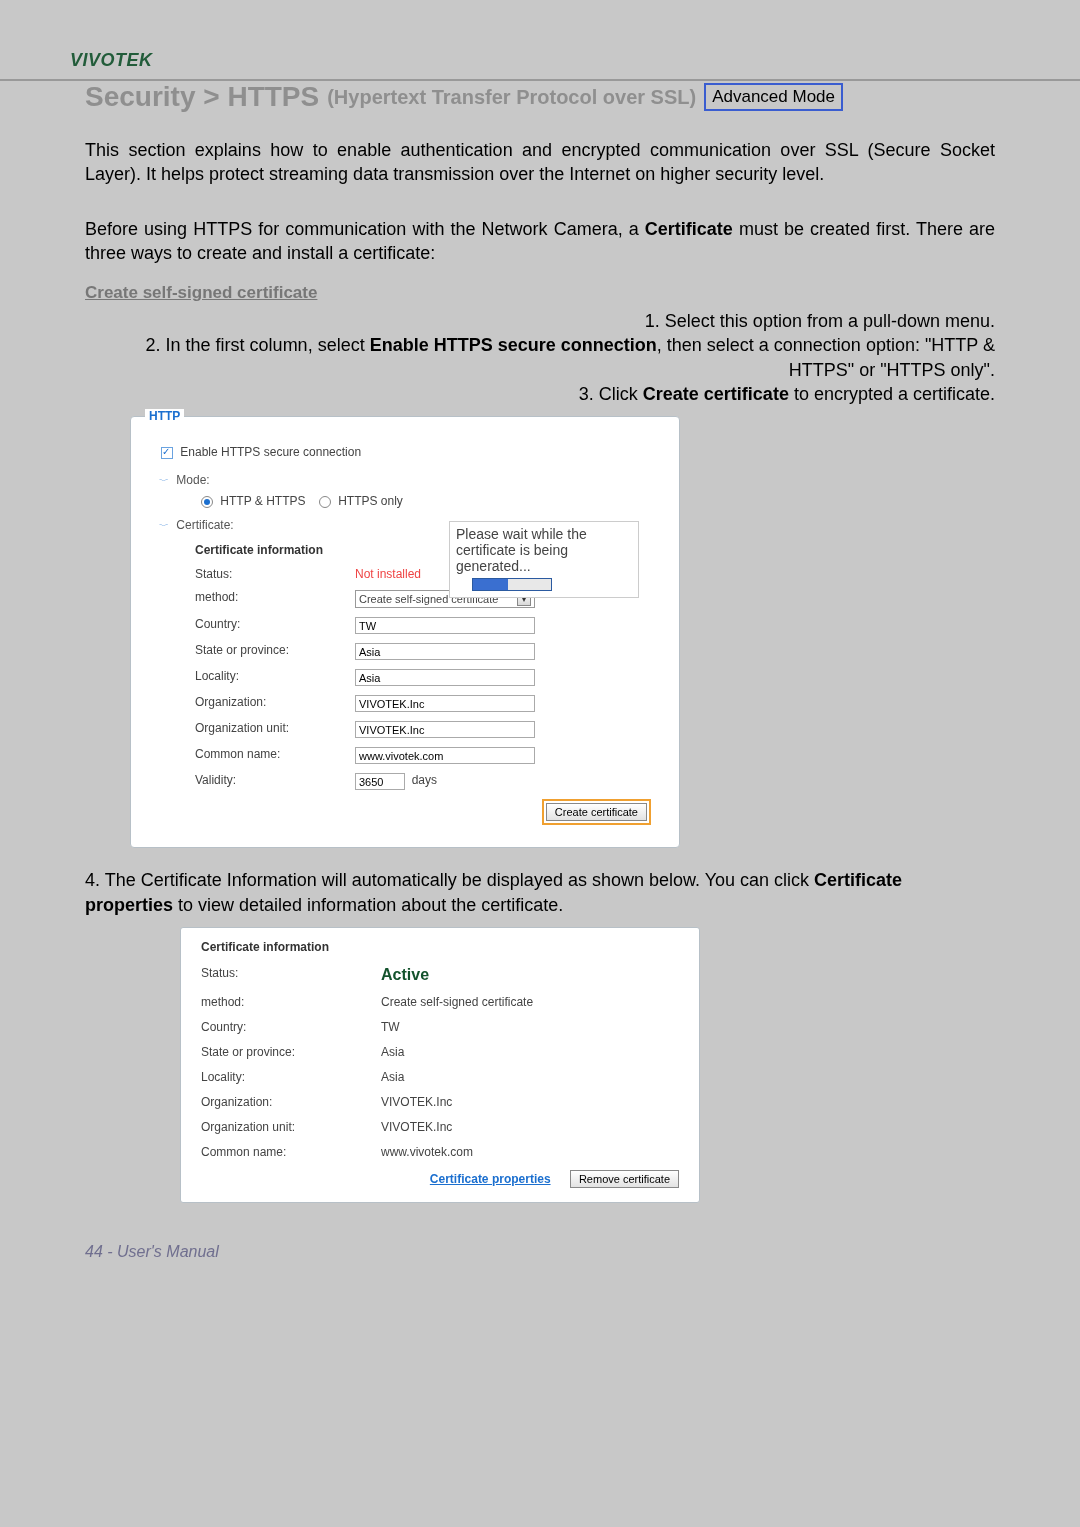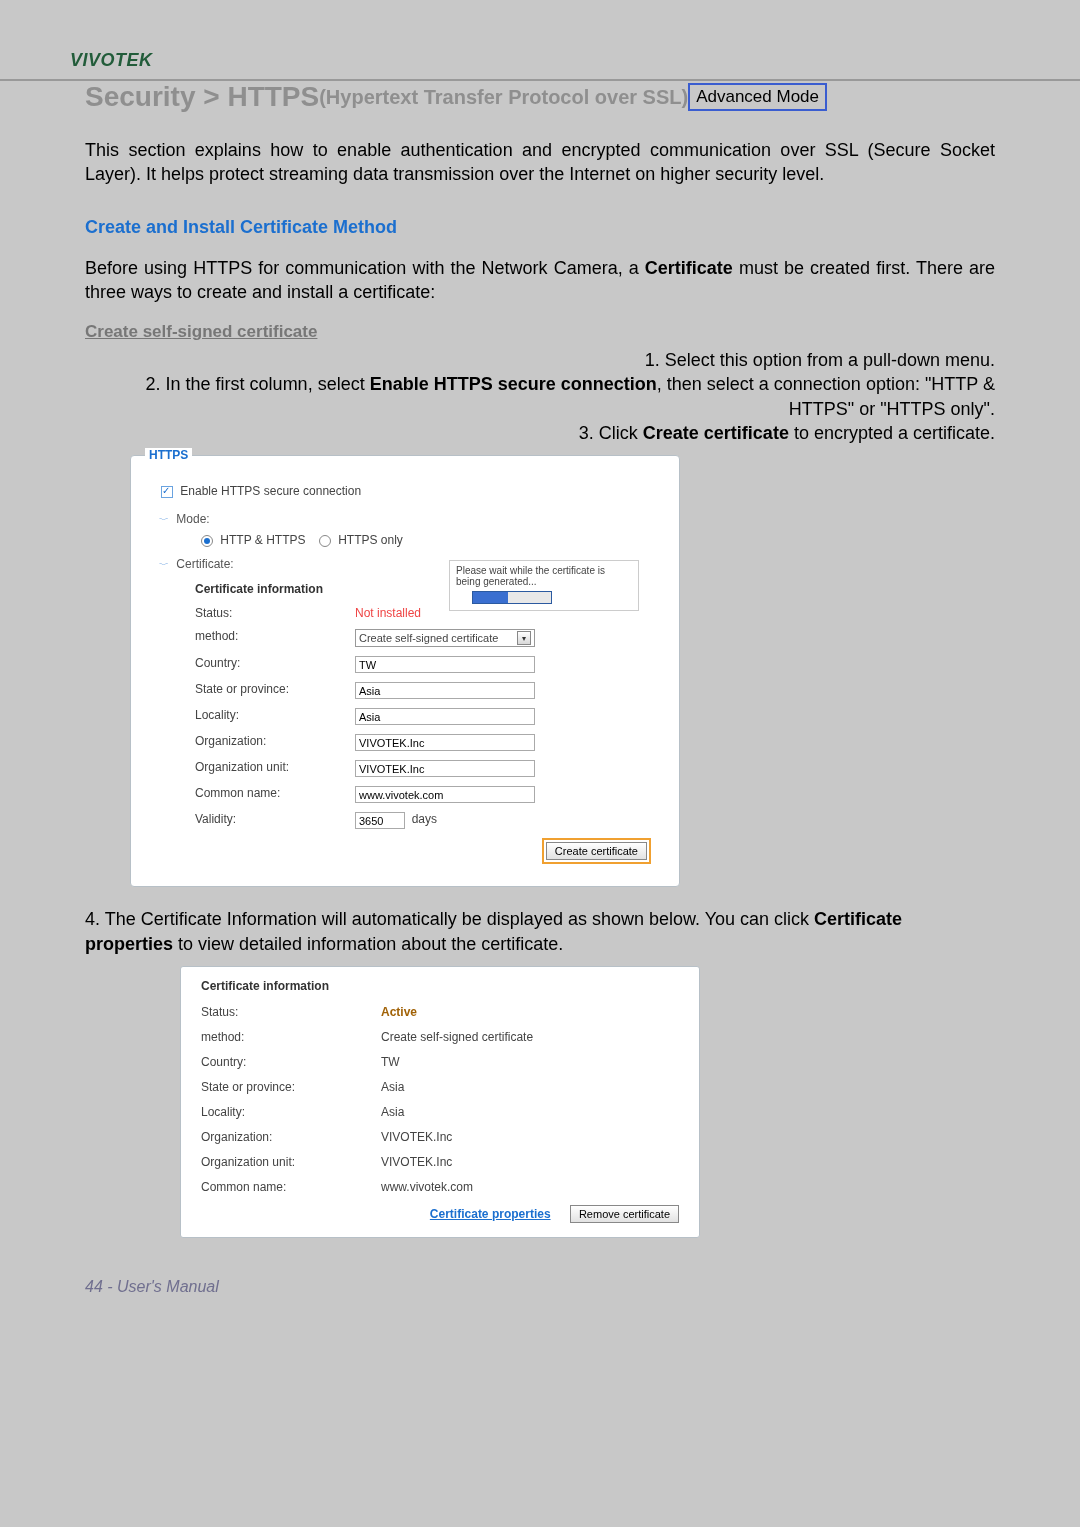--- a/index.html
+++ b/index.html
@@ -23,20 +23,21 @@
     font-style: italic;
     font-size: 18px;
     letter-spacing: 0.5px;
   }
   .content {
     padding: 0 85px;
   }
   .title-row {
     display: flex;
     align-items: center;
+    gap: 8px;
     margin-bottom: 25px;
     flex-wrap: wrap;
   }
   .title-main {
     color: #8f8f8f;
     font-size: 28px;
     font-weight: bold;
   }
   .title-sub {
     color: #8f8f8f;
@@ -148,37 +149,37 @@
   }
   .btn-wrap {
     text-align:right; margin-top:6px;
   }
   .highlight-box {
     border:2px solid #f0a030; padding:2px; display:inline-block;
   }
   
   .wait-note {
     position:absolute; right:40px; top:104px; width:190px;
-    background:#fff; border:1px solid #ccc; font-size:10px; color:#444;
+    background:#fff; border:1px solid #ccc; font-size:14px; color:#444;
     padding:4px 6px 6px 6px; box-shadow:0 0 0 rgba(0,0,0,0);
   }
   .progress {
     width:80px;height:13px;border:1px solid #2b5aa0;margin-top:4px;margin-left:16px;
     background:linear-gradient(90deg,#3a6fd0 0%,#3a6fd0 45%,#e8e8e8 45%,#e8e8e8 100%);
   }
   
   .ui-box2 {
     background:#fff; border:1px solid #b7c0c7; border-radius:3px;
     margin:10px 0 0 95px; width:520px; padding:12px 20px 14px 20px;
     font-size:12px; color:#444; font-family:Arial;
   }
   .ui-box2 .info-head { margin-top:0; margin-bottom:12px; }
   .ui-box2 .info-row { margin:11px 0; }
   .ui-box2 .info-label { width:180px; }
-  .active { color:#a16207; font-weight:bold; font-size:12px; }
+  .active { color:#14532d; font-weight:bold; font-size:16px; }
   .link {
     color:#1b6fcf; text-decoration:underline; font-weight:bold; font-size:12px;
     margin-right:16px;
   }
   .footer-row { text-align:right; margin-top:10px; }
   .page-foot {
     color:#706f8f; font-style:italic; font-size:16px;
     padding:40px 0 0 85px;
   }
   .bold { font-weight:bold; }
@@ -195,40 +196,39 @@
   <div class="content">
 
     <div class="title-row">
       <span class="title-main">Security &gt;  HTTPS</span>
       <span class="title-sub">(Hypertext Transfer Protocol over SSL)</span>
       <span class="badge">Advanced Mode</span>
     </div>
 
     <p class="body-p">This section explains how to enable authentication and encrypted communication over SSL (Secure Socket Layer). It helps protect streaming data transmission over the Internet on higher security level.</p>
 
-    <div class="section-h">Create and Install Certificate Method</div>
 
     <p class="body-p2">
       <span>Before using HTTPS for communication with the Network Camera, a </span><span class="bold">Certificate</span><span> must be created first. There are three ways to create and install a certificate:</span>
     </p>
 
     <div class="ol-h">Create self-signed certificate</div>
 
     <div class="steps">
       <div class="step">1. Select this option from a pull-down menu.</div>
       <div class="step">
         <span>2. In the first column, select </span><span class="bold">Enable HTTPS secure connection</span><span>, then select a connection option: "HTTP &amp; HTTPS" or "HTTPS only".</span>
       </div>
       <div class="step">
         <span>3. Click </span><span class="bold">Create certificate</span><span> to encrypted a certificate.</span>
       </div>
     </div>
 
     <div class="ui-box">
-      <span class="fieldset-label white-bg">HTTPS</span>
+      <span class="fieldset-label white-bg">HTTP</span>
 
       <div class="cb-row">
         <span class="cb"></span>
         <span>Enable HTTPS secure connection</span>
       </div>
 
       <div class="sec-row">
         <span class="chev">﹀</span>
         <span>Mode:</span>
       </div>

